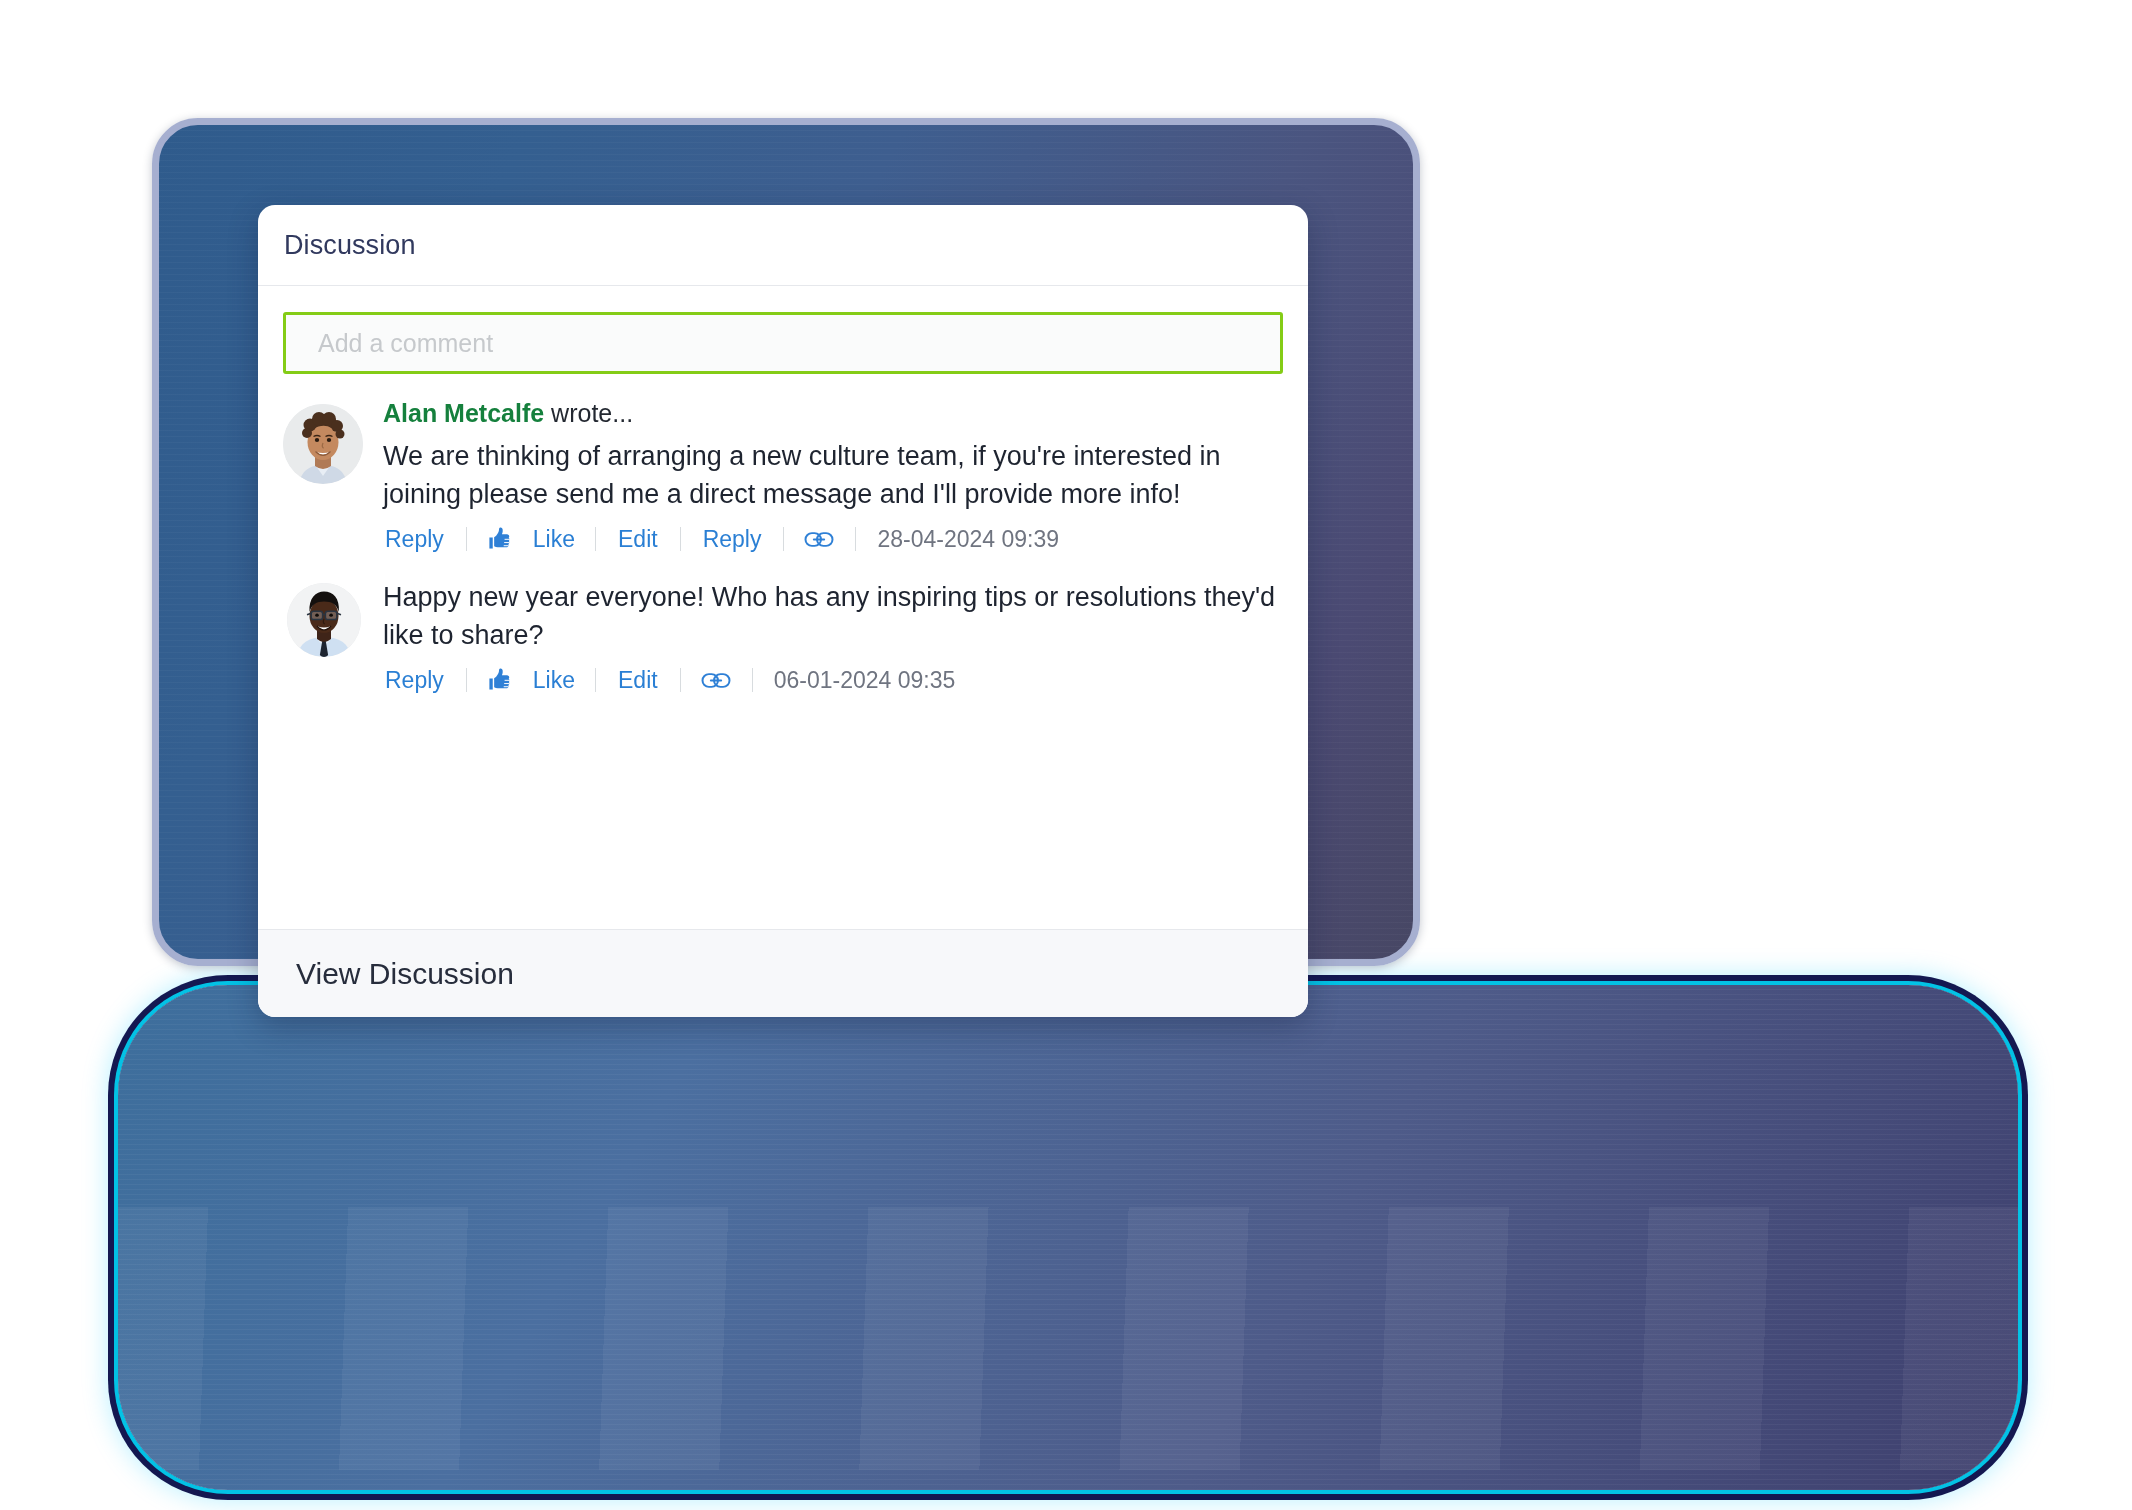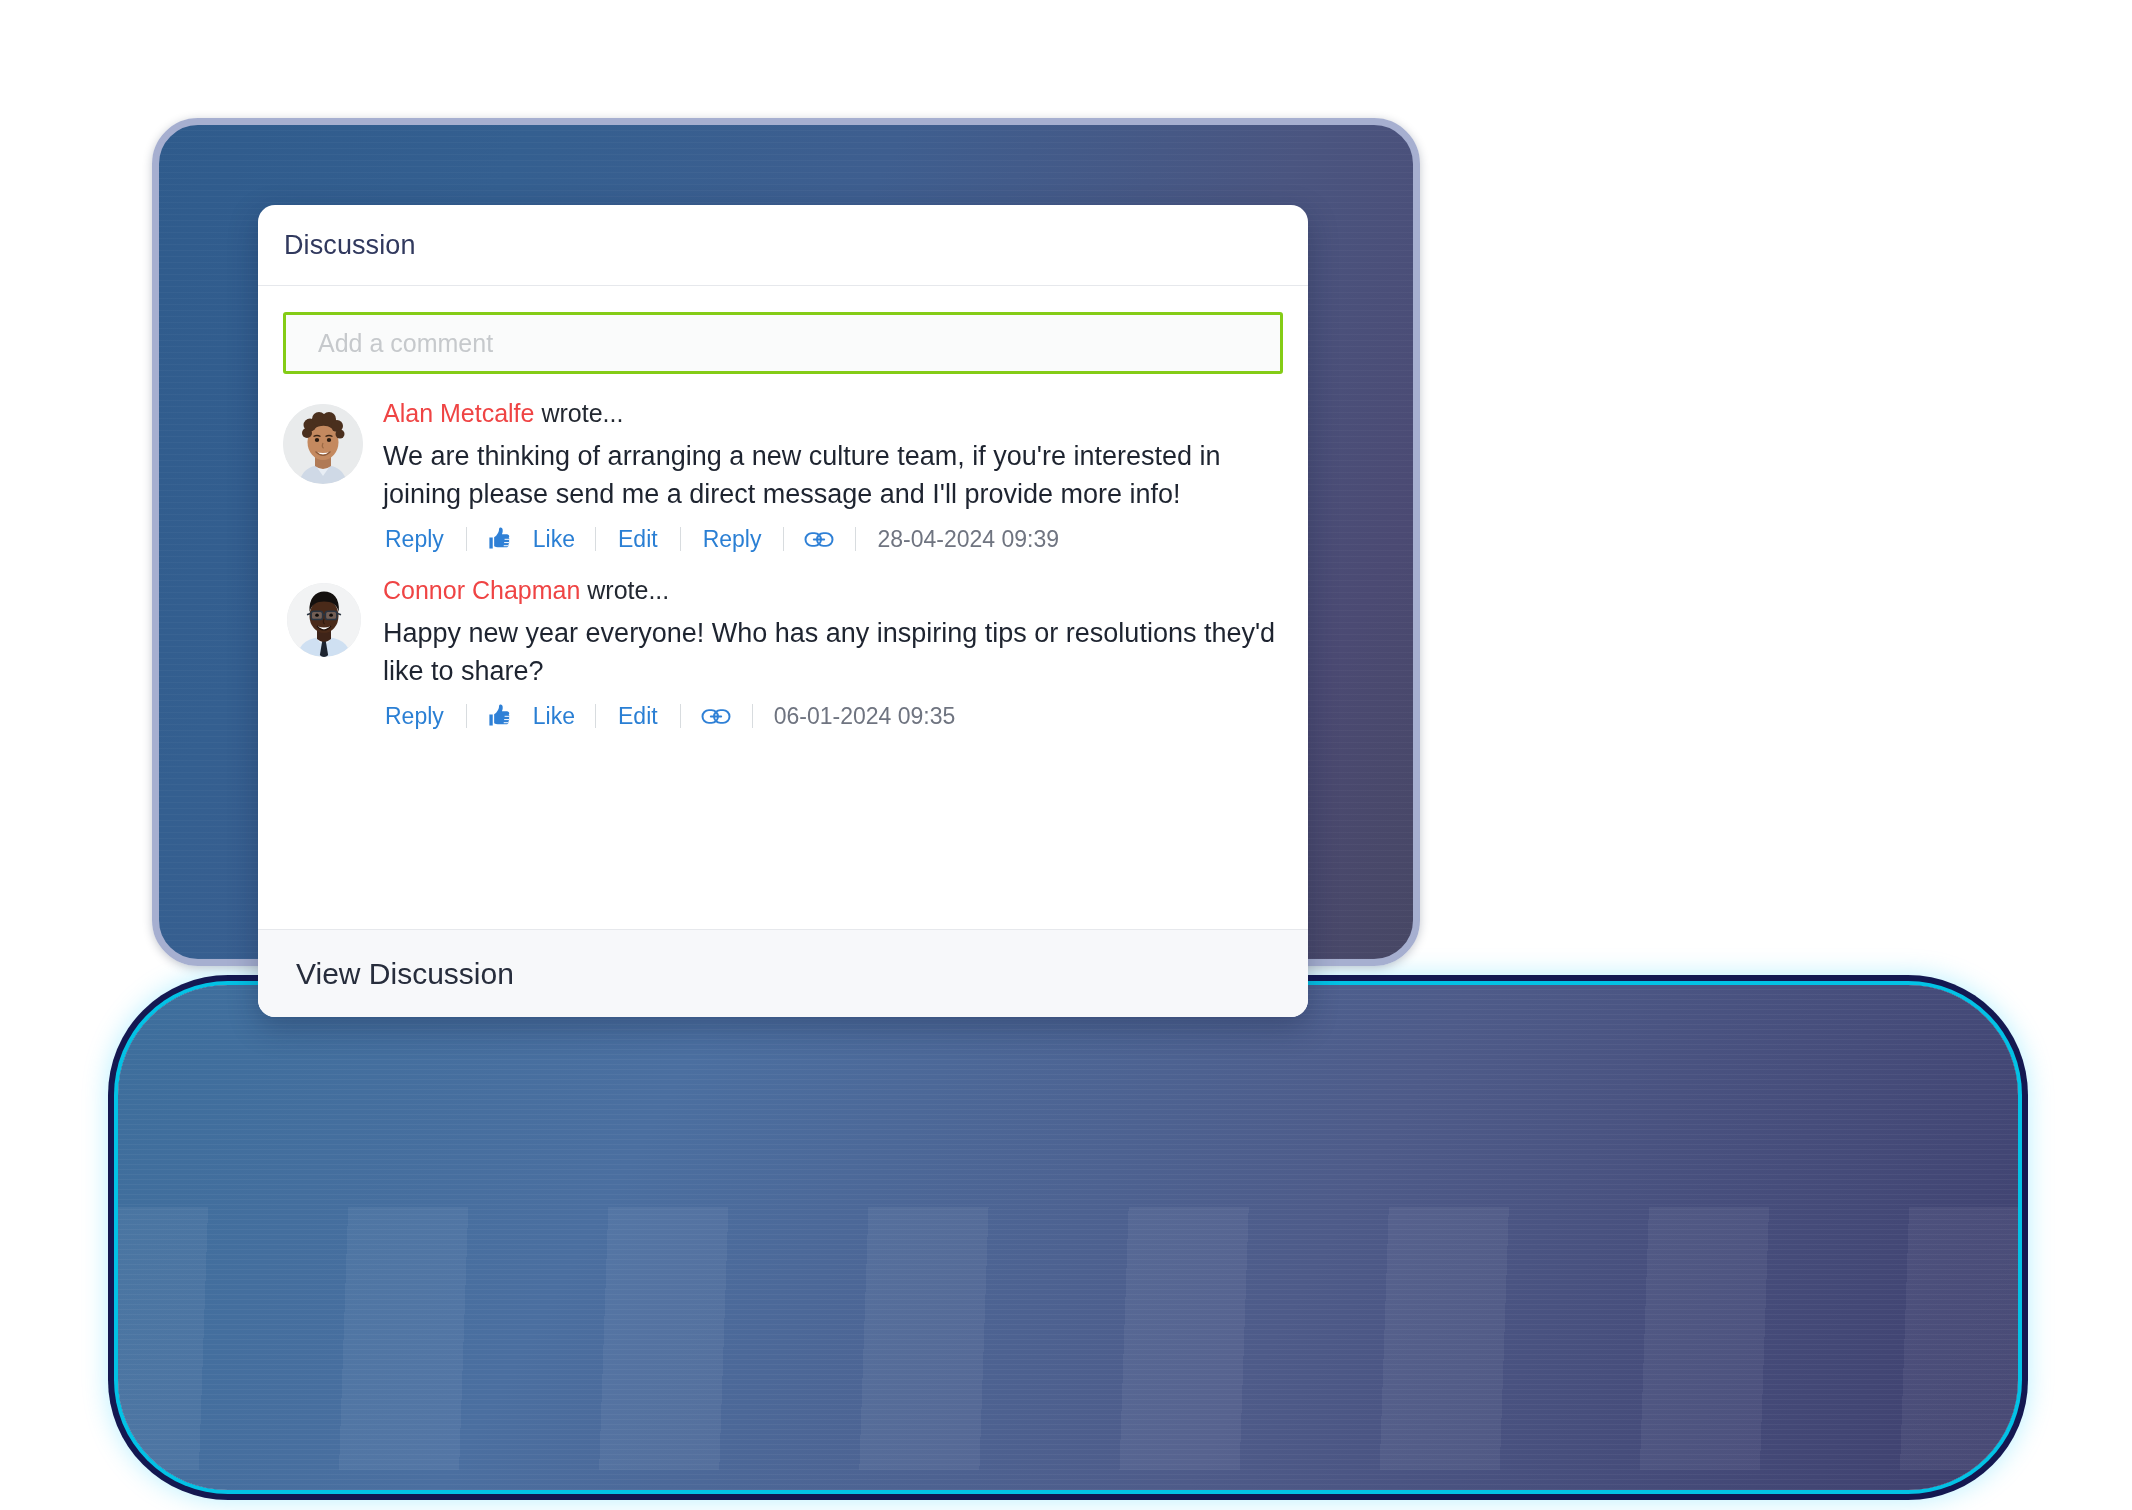--- a/index.html
+++ b/index.html
@@ -174,22 +174,22 @@
 
   .comment-main { flex: 1 1 auto; min-width: 0; }
 
   .comment-author-line {
     font-size: 25px;
     line-height: 1.0;
     margin-bottom: 11px;
     color: #1f2430;
   }
   .comment-author {
-    color: #ef4444;
-    font-weight: normal;
+    color: #15803d;
+    font-weight: bold;
   }
   .wrote-suffix { color: #232831; }
 
   .comment-text {
     font-size: 27px;
     line-height: 38px;
     color: #1e2430;
     margin-bottom: 9px;
     max-width: 905px;
   }
@@ -380,23 +380,20 @@
 
               <path d="M37 36 q-1.6 4 0.8 5" stroke="#2e1a10" stroke-width="1.2" fill="none"></path>
 
               <path d="M30 43 q7 7.5 14 0 q-7 3 -14 0 z" fill="#ffffff"></path>
               <path d="M30 43 q7 8 14 0" stroke="#24140c" stroke-width="1.2" fill="none"></path>
             </g>
           </svg>
         </div>
 
         <div class="comment-main">
-          <div class="comment-author-line">
-            <span class="comment-author">Connor Chapman</span><span class="wrote-suffix"> wrote...</span>
-          </div>
 
           <div class="comment-text">Happy new year everyone! Who has any inspiring tips or resolutions they'd like to share?</div>
 
           <div class="actions">
             <span class="action-link">Reply</span>
             <span class="sep"></span>
             <span class="action-like">
               <svg class="icon-thumb" viewBox="0 0 24 24">
                 <path d="M2.2 10.6h3.1v10.2H2.2z" fill="#2f80d6"></path>
                 <path d="M6.6 10.4c1.4-.6 2.4-1.9 3.4-3.6.8-1.4 1.1-2.6 1.1-3.8 0-1 .6-1.6 1.5-1.6.9 0 1.7.8 1.9 2 .2 1.4-.1 2.8-.7 4.2h4.6c1.3 0 2.2.9 2.1 2 0 .5-.2.9-.5 1.2.5.4.8.9.8 1.5 0 .6-.3 1.1-.7 1.5.4.4.6.9.5 1.5-.1.6-.4 1.1-.9 1.4.2.3.3.7.3 1.1-.1 1.1-1 1.9-2.3 1.9H9.9c-1.2 0-2.3-.3-3.3-.9z" fill="#2f80d6"></path>

